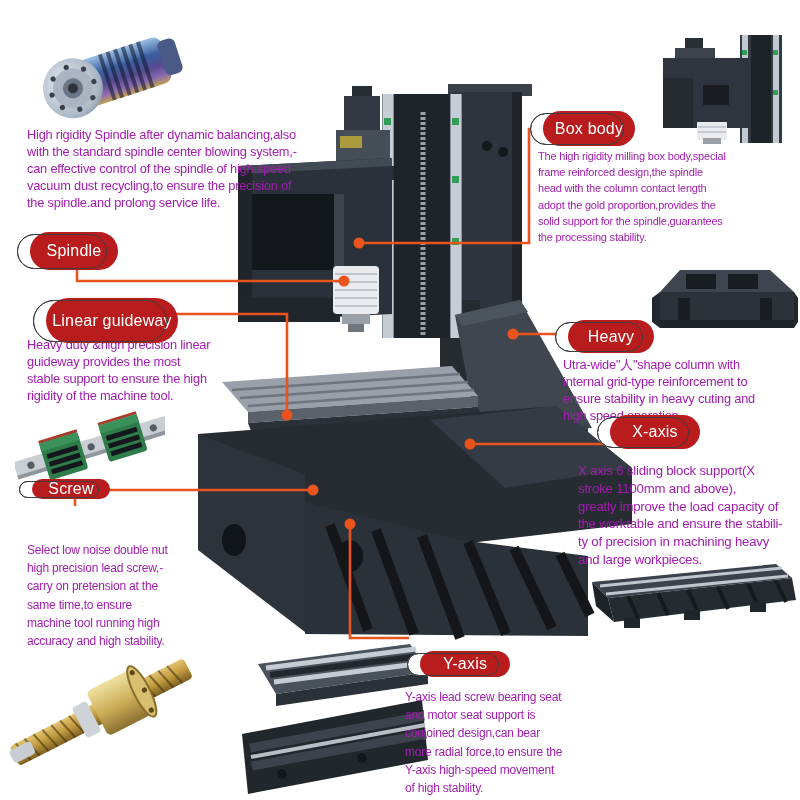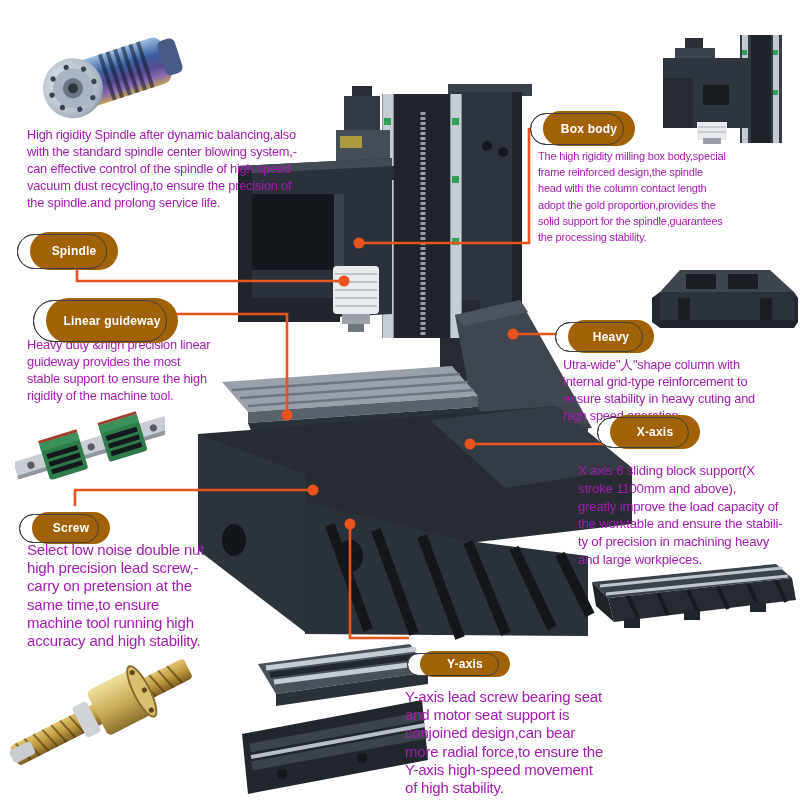--- a/index.html
+++ b/index.html
@@ -2,28 +2,28 @@
 <html><head>
 <meta charset="utf-8">
 <style>
   html,body{margin:0;padding:0}
   body{width:800px;height:800px;position:relative;background:#ffffff;overflow:hidden;
        font-family:"Liberation Sans",sans-serif;}
   .abs{position:absolute}
   .desc{position:absolute;white-space:pre-line;color:#a21caf;font-size:12.8px;
         line-height:17px;letter-spacing:-0.2px;z-index:6}
   .desc.tight{line-height:16.2px;font-size:11px}
-  .desc.lg{line-height:18.2px;font-size:15px}
+  .desc.lg{line-height:18.2px;font-size:12px}
   .desc.x{line-height:17.8px;font-size:13.2px}
   .badge{position:absolute;z-index:7}
   .badge .bg{position:absolute;left:-13px;top:2px;width:100%;height:calc(100% - 5px);
         background:#fff;border:1.6px solid #3e3e3e;border-radius:999px}
-  .badge .fill{position:absolute;left:0;top:0;width:100%;height:100%;background:#a16207;
+  .badge .fill{position:absolute;left:0;top:0;width:100%;height:100%;background:#b91c1c;
         border-radius:999px;display:flex;align-items:center;justify-content:center;
-        color:#fff;font-weight:700;font-size:12px;letter-spacing:0.2px}
+        color:#fff;font-weight:400;font-size:16px;letter-spacing:0.2px}
   .badge .ring{position:absolute;left:-13px;top:2px;width:100%;height:calc(100% - 5px);
         border:1.6px solid #3e3e3e;border-radius:999px;background:transparent;z-index:2}
   .photo{position:absolute;z-index:1}
   svg{display:block}
 </style>
 </head>
 <body>
 
 <div class="photo" style="left:160px;top:78px">
 <svg width="480" height="566" viewBox="160 78 480 566">
@@ -375,21 +375,21 @@
   <span class="fill">Spindle</span>
   <span class="ring"></span>
 </div>
 
 <div class="badge" style="left:46px;top:298px;width:132px;height:45px">
   <span class="bg"></span>
   <span class="fill">Linear guideway</span>
   <span class="ring"></span>
 </div>
 
-<div class="badge" style="left:32px;top:512px;width:78px;height:32px">
+<div class="badge" style="left:32px;top:479px;width:78px;height:20px">
   <span class="bg"></span>
   <span class="fill">Screw</span>
   <span class="ring"></span>
 </div>
 
 <div class="badge" style="left:543px;top:111px;width:92px;height:35px">
   <span class="bg"></span>
   <span class="fill">Box body</span>
   <span class="ring"></span>
 </div>

